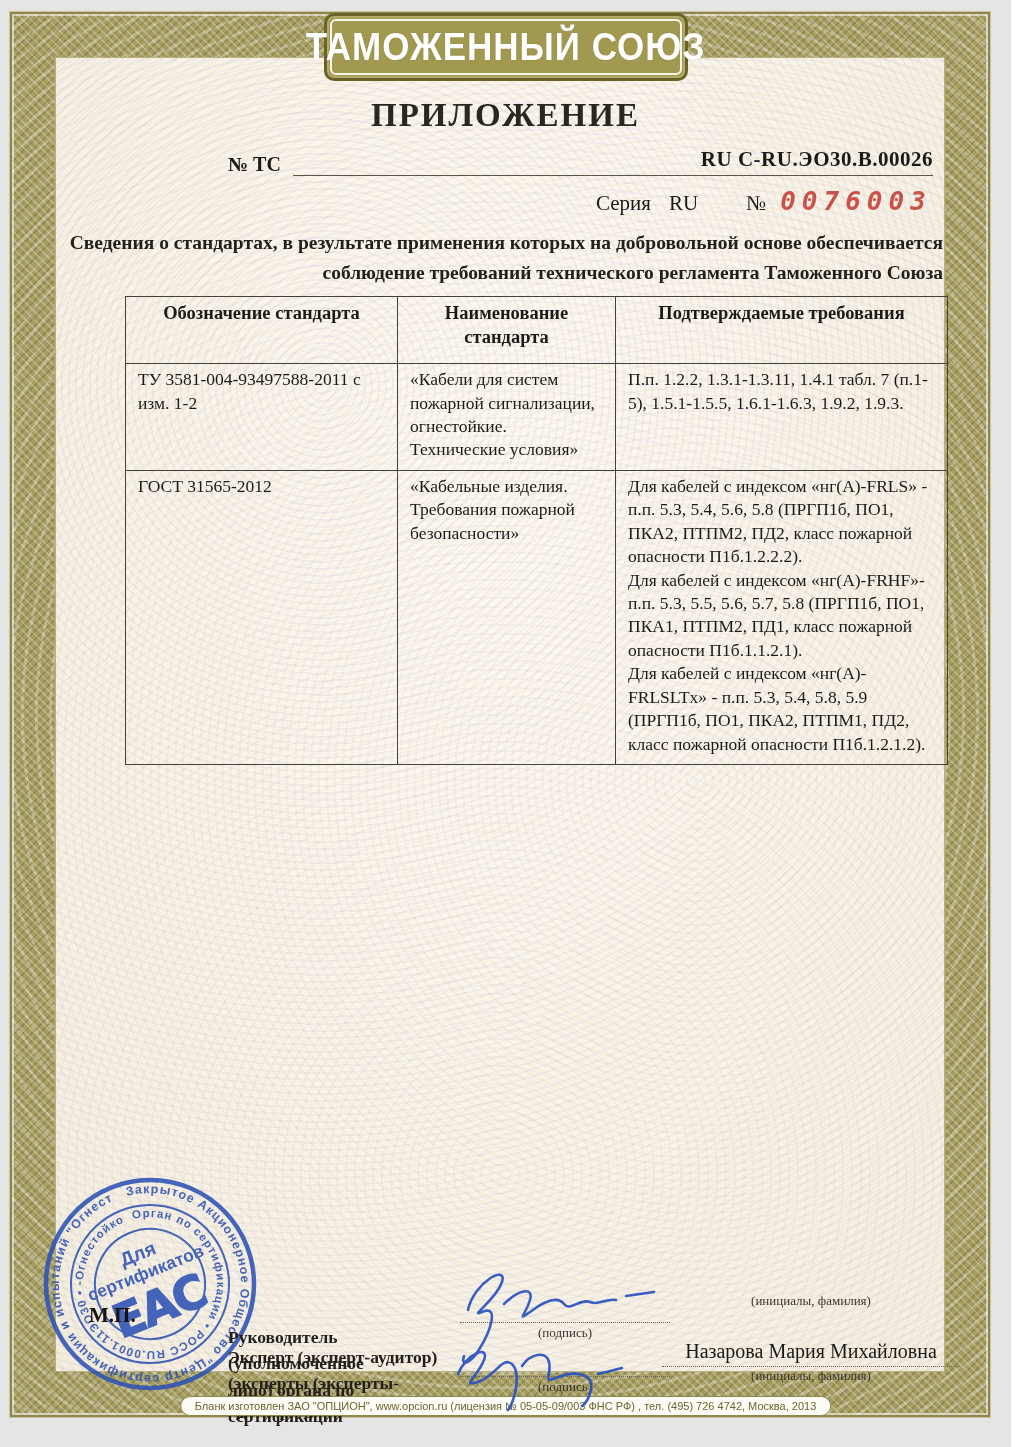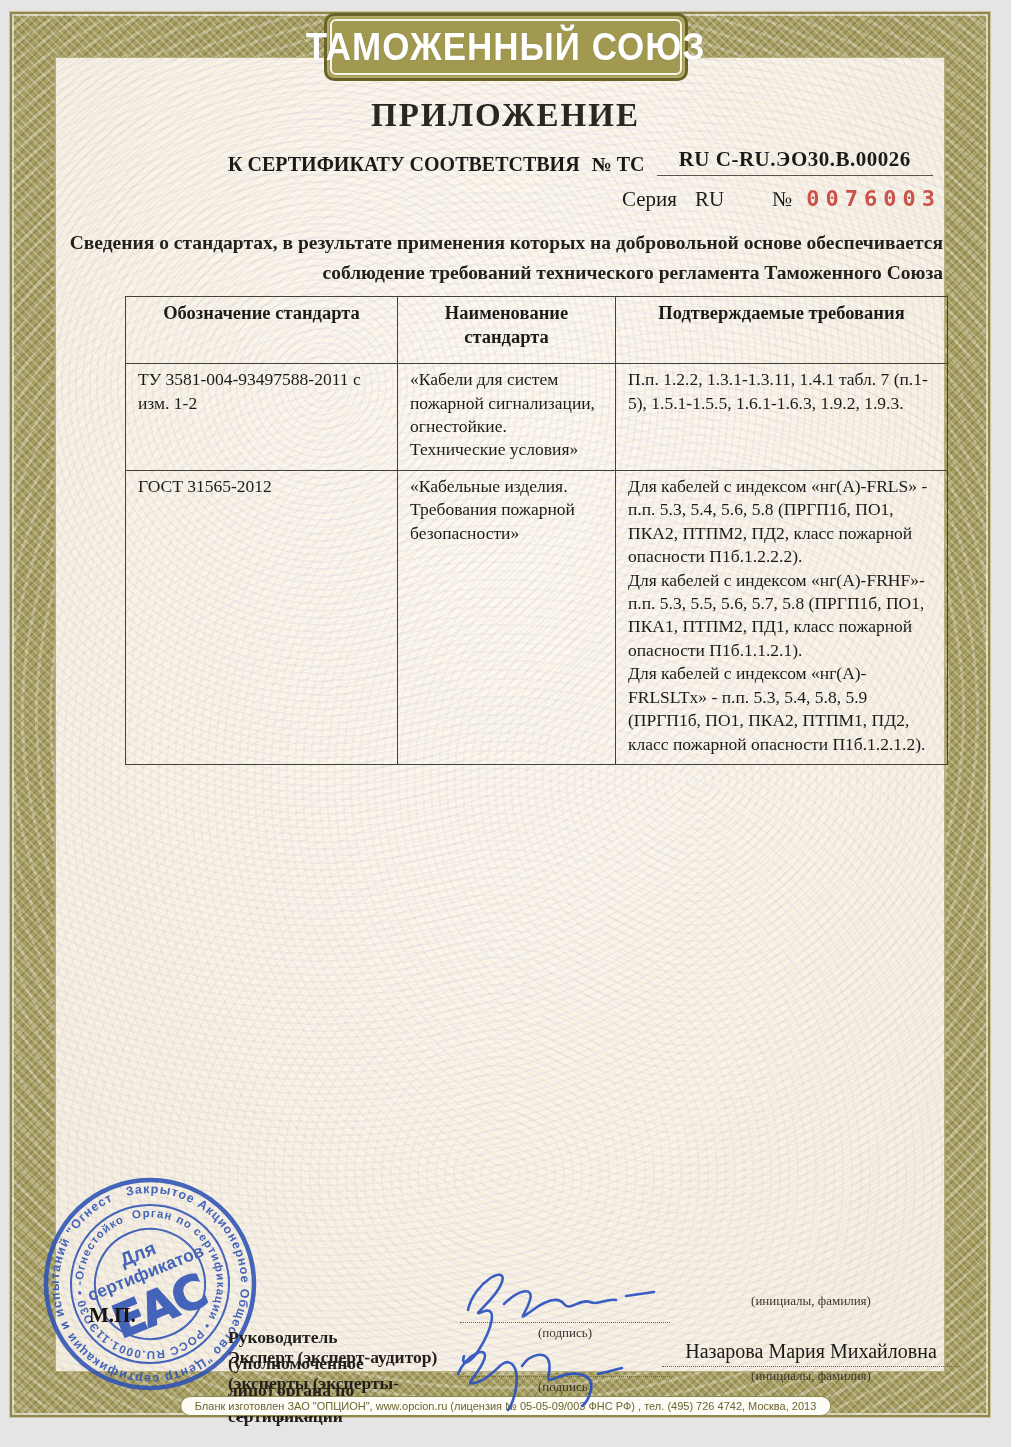--- a/index.html
+++ b/index.html
@@ -45,32 +45,32 @@
     position:absolute;top:97px;left:0;width:100%;text-align:center;
     font-size:33px;font-weight:bold;letter-spacing:2px;color:#2a2722;
   }
   .cert-row{
     position:absolute;top:147px;left:228px;right:78px;
     display:flex;align-items:flex-end;gap:12px;
   }
   .cert-label{font-size:20px;font-weight:bold;white-space:nowrap;}
   .cert-ts{font-size:20px;font-weight:bold;white-space:nowrap;}
   .cert-number{
-    flex:1;text-align:center;font-size:21px;font-weight:bold;
+    flex:1;text-align:right;font-size:21px;font-weight:bold;
     border-bottom:1.5px solid #5a554a;padding-bottom:3px;letter-spacing:.5px;
   }
   .series-row{
-    position:absolute;top:186px;left:596px;display:flex;align-items:baseline;gap:14px;margin-left:26px;
+    position:absolute;top:186px;left:596px;display:flex;align-items:baseline;gap:14px;
   }
   .series-label{font-size:21px;}
   .series-value{font-size:21px;margin-left:4px;}
   .num-sign{font-size:21px;margin-left:34px;}
   .serial{
-    font-family:"DejaVu Sans Mono",monospace;font-weight:bold;font-size:22px;
-    color:#c9534b;letter-spacing:6px;
+    font-family:"DejaVu Sans Mono",monospace;font-weight:bold;font-size:26px;
+    color:#c9534b;letter-spacing:6px;font-style:italic;
   }
   .intro{
     position:absolute;top:228px;left:60px;right:68px;text-align:right;
     font-size:19.5px;font-weight:bold;line-height:1.55;color:#23201b;
   }
   table.standards{
     position:absolute;top:296px;left:125px;width:822px;border-collapse:collapse;
     table-layout:fixed;
   }
   table.standards th, table.standards td{
@@ -130,21 +130,20 @@
     <div class="paper"></div>
   </div>
 
   <div class="banner">
     <span class="banner-text">ТАМОЖЕННЫЙ СОЮЗ</span>
   </div>
 
   <div class="title">ПРИЛОЖЕНИЕ</div>
 
   <div class="cert-row">
-    <span class="cert-label">К СЕРТИФИКАТУ СООТВЕТСТВИЯ</span>
     <span class="cert-ts">№ ТС</span>
     <span class="cert-number">RU C-RU.ЭО30.В.00026</span>
   </div>
 
   <div class="series-row">
     <span class="series-label">Серия</span>
     <span class="series-value">RU</span>
     <span class="num-sign">№</span>
     <span class="serial">0076003</span>
   </div>

